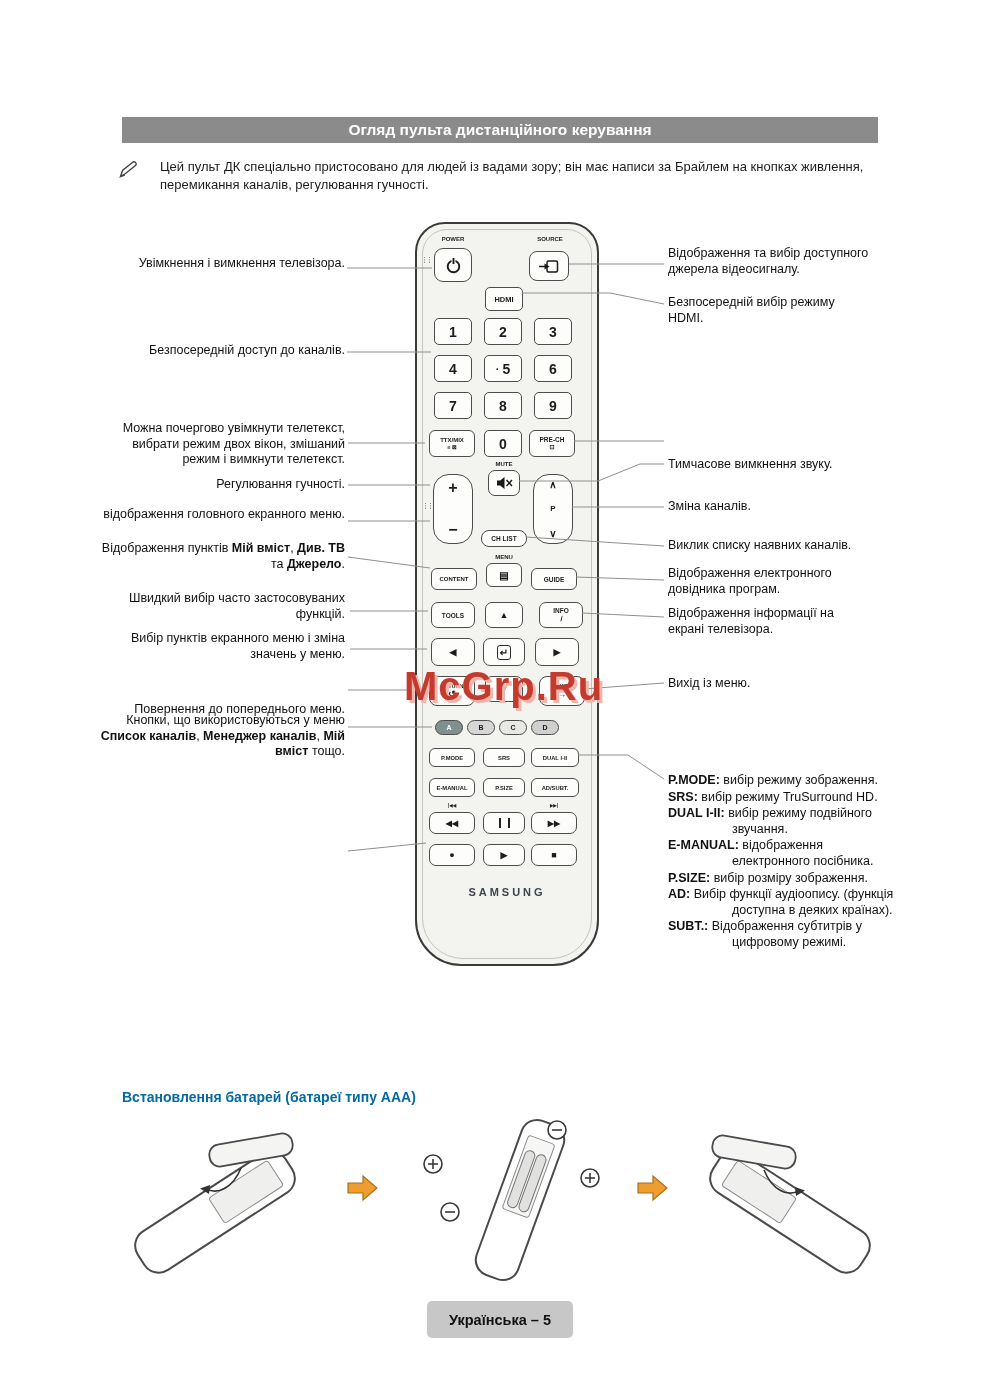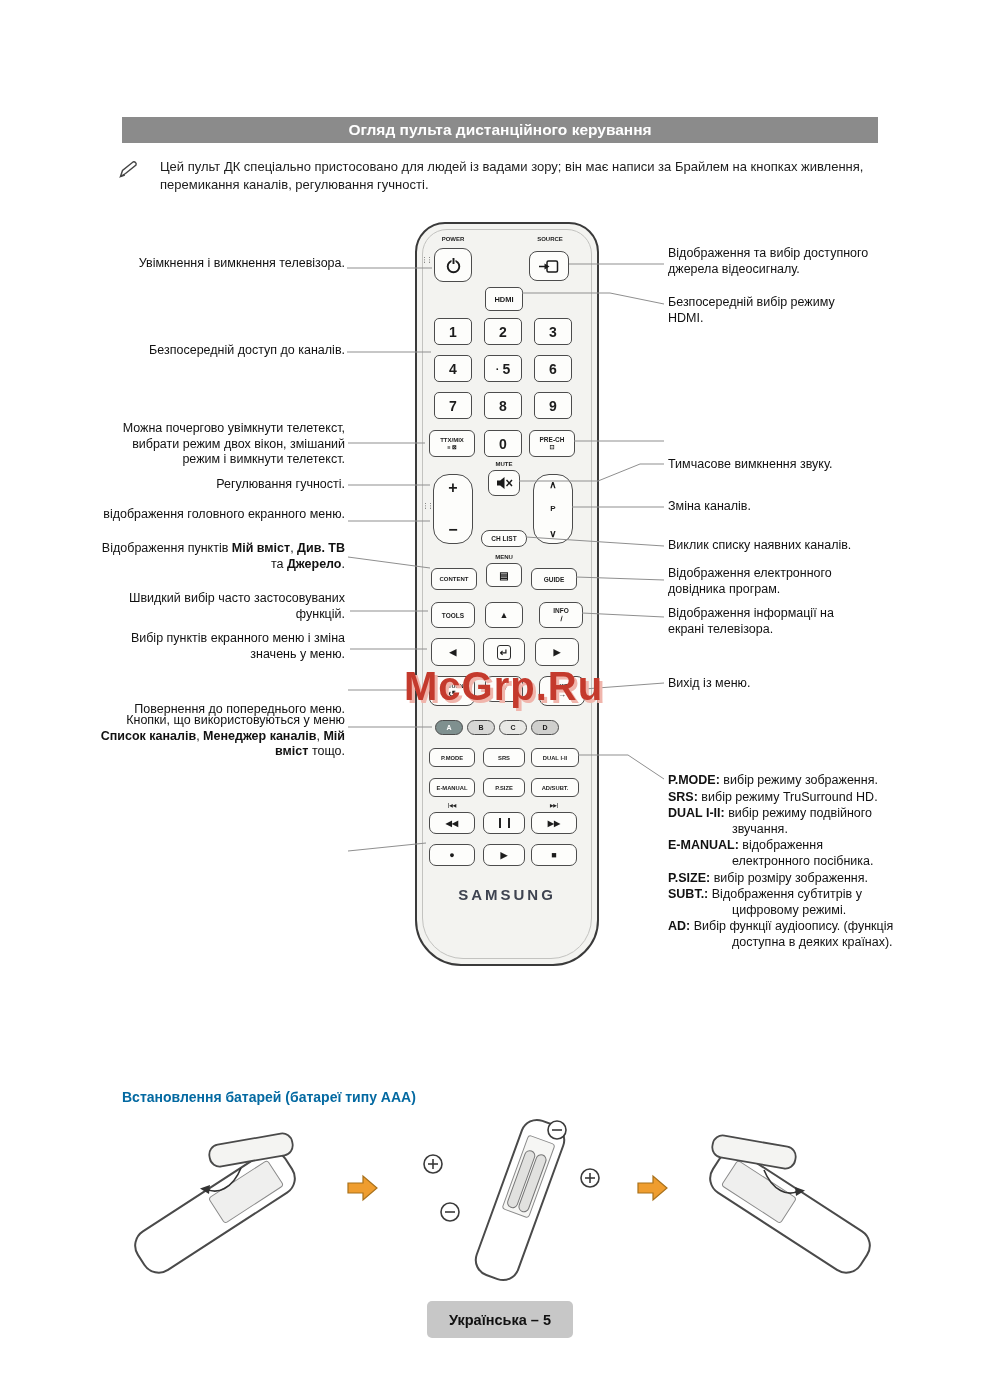--- a/index.html
+++ b/index.html
@@ -26,21 +26,21 @@
   .pause{display:inline-block;width:7px;height:10px;border-left:2.5px solid #222;border-right:2.5px solid #222;}
   .enterbox{border:1px solid #2c2c2c;border-radius:3px;padding:0 2px;font-size:10px;line-height:13px;}
   .rocker{justify-content:space-between;padding:4px 0;border-radius:16px;}
   .leaders{position:absolute;left:0;top:0;z-index:4;pointer-events:none;}
   .watermark{position:absolute;left:404px;top:664px;z-index:6;font-size:40px;font-weight:bold;
         color:#c43a2d;text-shadow:3px 3px 0 #f0b5ac;letter-spacing:1px;}
   .bat-head{position:absolute;left:122px;top:1089px;font-size:14px;font-weight:bold;color:#0369a1;}
   .bat-svg{position:absolute;left:105px;top:1112px;z-index:1;}
   .footer{position:absolute;left:427px;top:1301px;width:146px;height:37px;background:#c7c7c7;border-radius:5px;
         display:flex;align-items:center;justify-content:center;font-size:14.5px;font-weight:bold;color:#111;}
-  .samsung{position:absolute;left:0;top:662px;width:100%;text-align:center;font-size:15px;font-weight:bold;
+  .samsung{position:absolute;left:0;top:662px;width:100%;text-align:center;font-size:11px;font-weight:bold;
         letter-spacing:3px;color:#3e4350;}
 </style>
 </head>
 <body>
 
 <div class="page">
 
   <svg class="leaders" width="1000" height="1384" viewBox="0 0 1000 1384">
     <g stroke="#8f8f8f" stroke-width="1" fill="none">
       <polyline points="347,268 432,268"></polyline>
@@ -239,22 +239,22 @@
   <div class="ann r" style="top:566px;width:200px;">Відображення електронного довідника програм.</div>
   <div class="ann r" style="top:606px;width:200px;">Відображення інформації на екрані телевізора.</div>
   <div class="ann r" style="top:676px;">Вихід із меню.</div>
 
   <div class="keys">
     <div class="key-item"><b>P.MODE:</b> <span>вибір режиму зображення.</span></div>
     <div class="key-item"><b>SRS:</b> <span>вибір режиму TruSurround HD.</span></div>
     <div class="key-item"><b>DUAL I-II:</b> <span>вибір режиму подвійного звучання.</span></div>
     <div class="key-item"><b>E-MANUAL:</b> <span>відображення електронного посібника.</span></div>
     <div class="key-item"><b>P.SIZE:</b> <span>вибір розміру зображення.</span></div>
+    <div class="key-item"><b>AD:</b> <span>Вибір функції аудіоопису. (функція доступна в деяких країнах).</span></div>
     <div class="key-item"><b>SUBT.:</b> <span>Відображення субтитрів у цифровому режимі.</span></div>
-    <div class="key-item"><b>AD:</b> <span>Вибір функції аудіоопису. (функція доступна в деяких країнах).</span></div>
   </div>
 
   <div class="watermark">McGrp.Ru</div>
 
   <div class="bat-head">Встановлення батарей (батареї типу AAA)</div>
   <svg class="bat-svg" width="790" height="170" viewBox="0 0 790 170">
 
     <g>
       <g transform="translate(110,100) rotate(-33)">
         <rect x="-88" y="-23" width="176" height="46" rx="17" fill="#fff" stroke="#4a4a4a" stroke-width="2"></rect>

